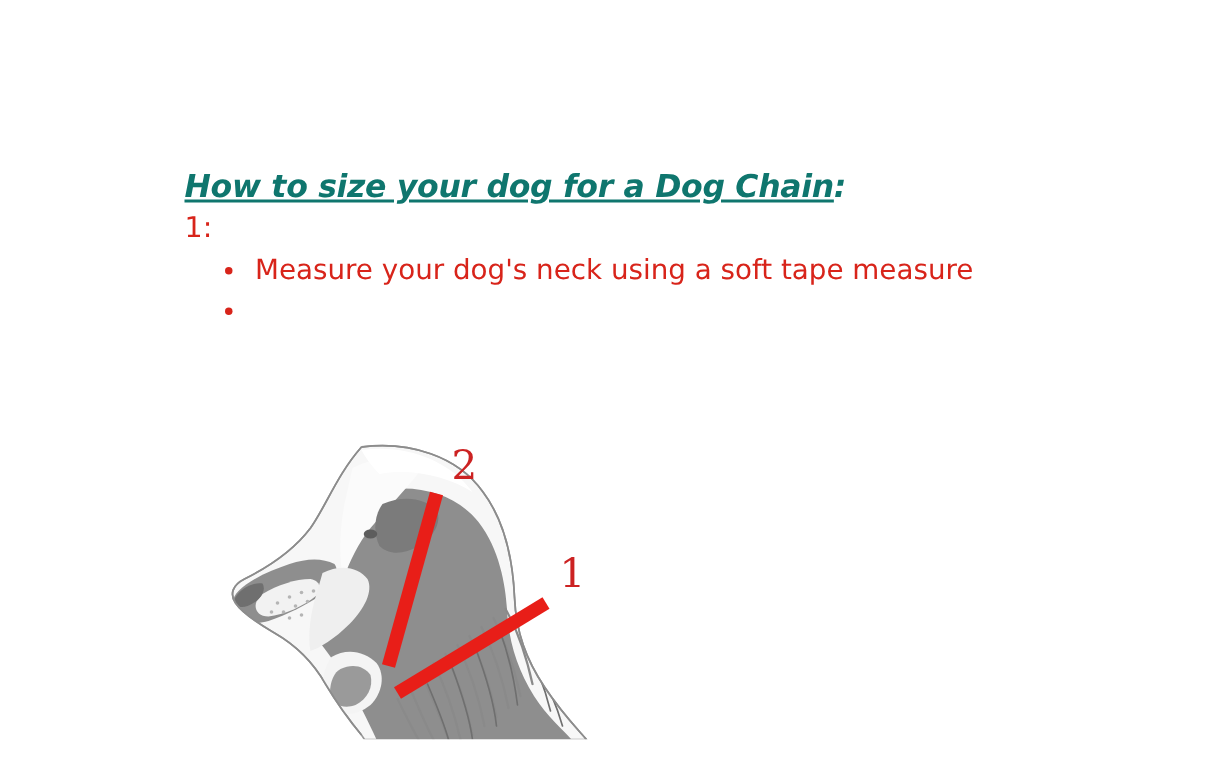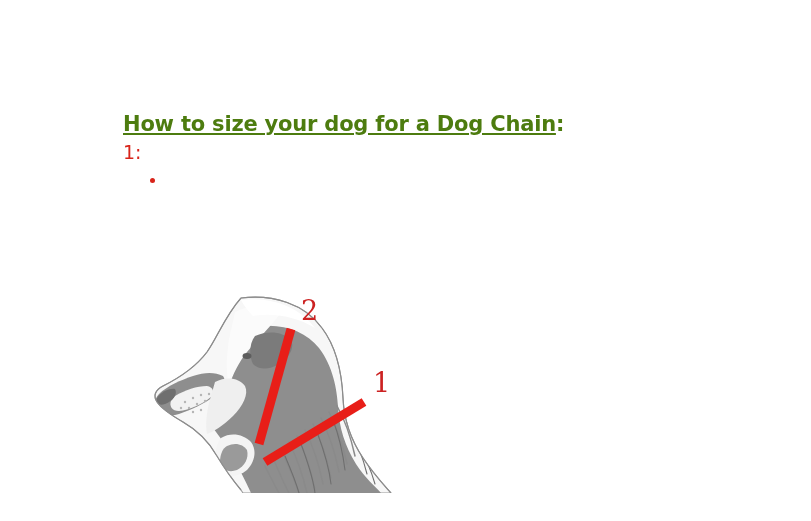--- a/index.html
+++ b/index.html
@@ -21,24 +21,25 @@
     background: #ffffff;
   }
 
   
   .heading {
     position: absolute;
     left: 123px;
     top: 112px;
     font-size: 21px;
     font-weight: bold;
-    color: #4d7c0f;
+    color: #0f766e;
     letter-spacing: -0.2px;
     white-space: nowrap;
     line-height: 24px;
+    font-style: italic;
   }
   .heading .ul {
     text-decoration: underline;
     text-underline-offset: 2px;
   }
   .heading .colon {
     text-decoration: none;
   }
 
   
@@ -110,20 +111,24 @@
 
 <div id="page">
 
   <div class="heading">
     <span class="ul">How to size your dog for a Dog Chain</span><span class="colon">:</span>
   </div>
 
   <div class="step-number">1:</div>
 
   <ul class="bullet-list">
+    <li class="bullet-item">
+      <span class="bullet-dot"></span>
+      <span>Measure your dog's neck using a soft tape measure</span>
+    </li>
     <li class="bullet-item">
       <span class="bullet-dot"></span>
     </li>
   </ul>
 
   <div class="diagram">
     <svg width="310" height="203" viewBox="0 0 310 203">
       <defs>
         <clipPath id="headClip">
           <path d="M118,8 C150,4 182,14 199,38 C214,58 219,86 220,108

